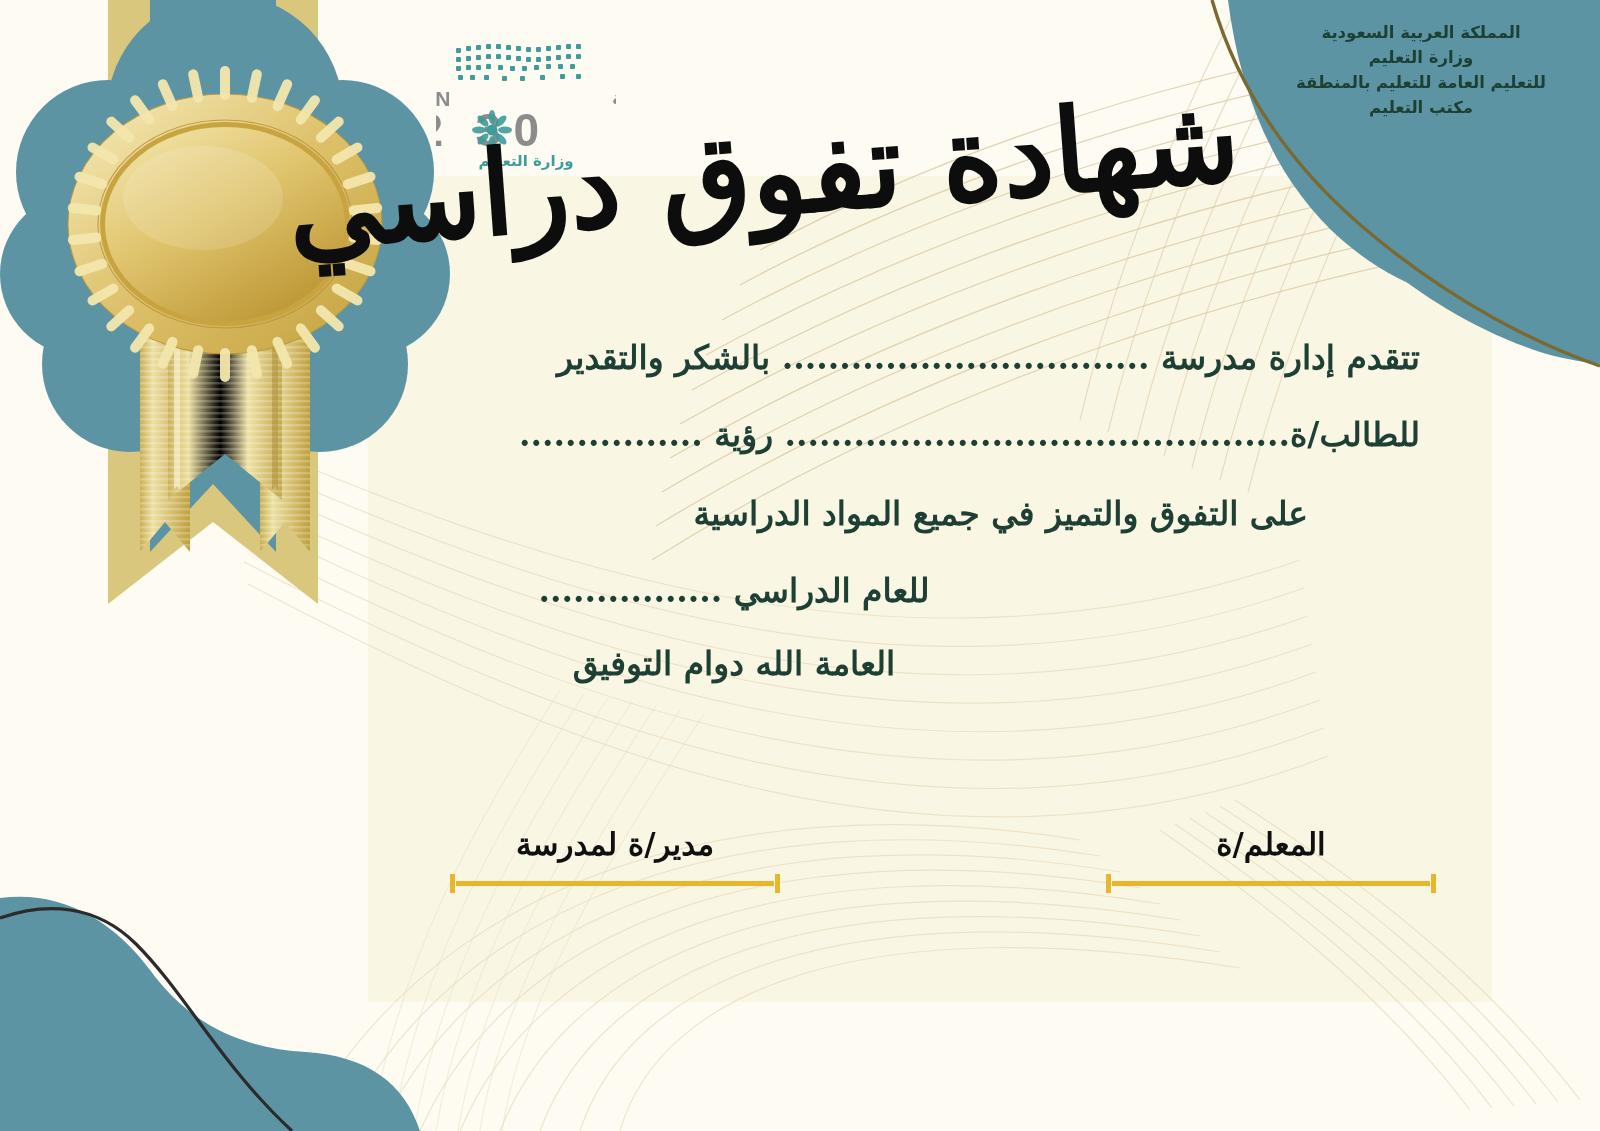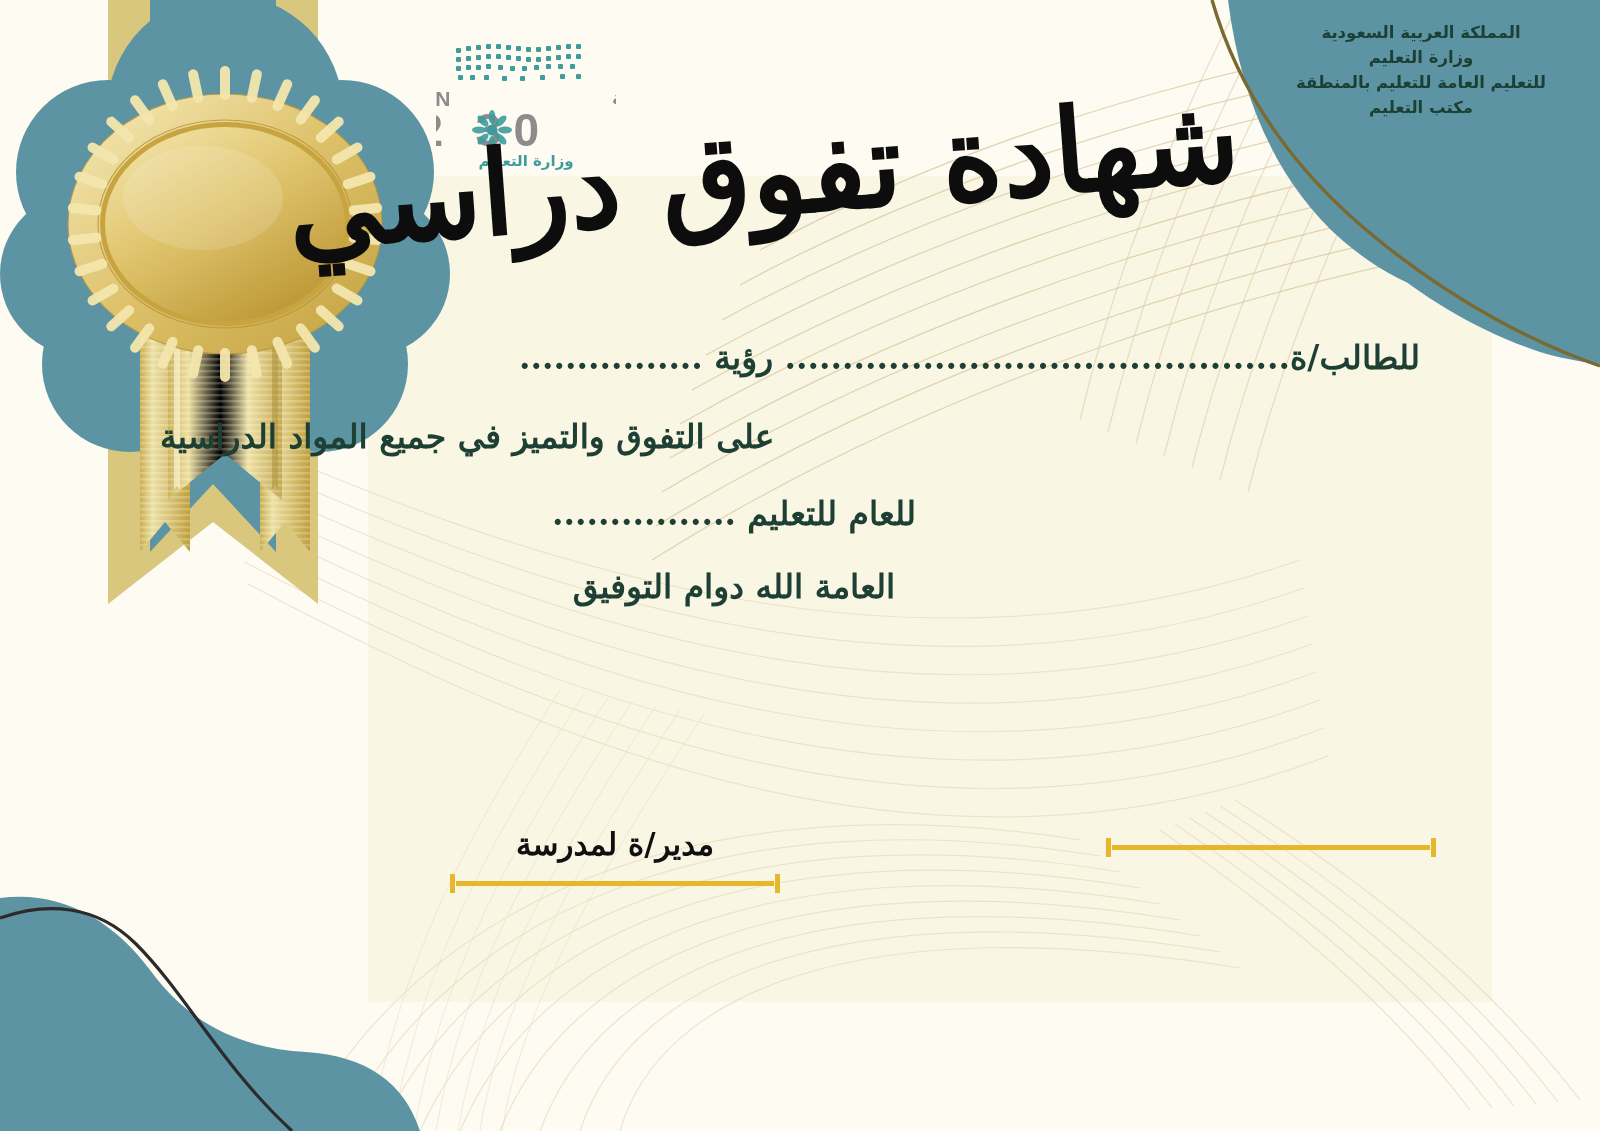--- a/index.html
+++ b/index.html
@@ -87,21 +87,21 @@
     font-weight:bold;
   }
   .line{
     display:block;
     font-size:33px;
     white-space:nowrap;
     margin-bottom:22px;
   }
   .line.l1{text-align:right;padding-right:10px;margin-bottom:38px;}
   .line.l2{text-align:right;padding-right:10px;margin-bottom:40px;}
-  .line.l3{text-align:left;padding-right:122px;margin-bottom:38px;}
+  .line.l3{text-align:right;padding-right:122px;margin-bottom:38px;}
   .line.l4{text-align:center;padding-right:122px;margin-bottom:34px;}
   .line.l5{text-align:center;padding-right:122px;margin-bottom:0;}
 
   
   .sig{
     position:absolute;
     direction:rtl;
     text-align:center;
     color:#101010;
     font-family:"DejaVu Serif","Liberation Serif",serif;
@@ -445,27 +445,29 @@
   <div id="ministry">
     <div>المملكة العربية السعودية</div>
     <div>وزارة التعليم</div>
     <div>للتعليم العامة للتعليم بالمنطقة</div>
     <div>مكتب التعليم</div>
   </div>
 
   <div id="title">شهادة تفوق دراسي</div>
 
   <div id="body-text">
+    <span class="line l1">تتقدم إدارة مدرسة  ................................ بالشكر والتقدير</span>
     <span class="line l2">للطالب/ة............................................   رؤية ................</span>
     <span class="line l3">على التفوق والتميز في جميع المواد الدراسية</span>
-    <span class="line l4">للعام للتعليم ................</span>
+    <span class="line l4">للعام الدراسي ................</span>
     <span class="line l5">العامة الله دوام التوفيق</span>
   </div>
 
   <div class="sig" id="sig-teacher">
+    <div>المعلم/ة</div>
     <div class="sig-line">
         <span class="cap-r"></span>
       </div>
   </div>
 
   <div class="sig" id="sig-principal">
     <div>مدير/ة لمدرسة</div>
     <div class="sig-line">
         <span class="cap-r"></span>
       </div>

